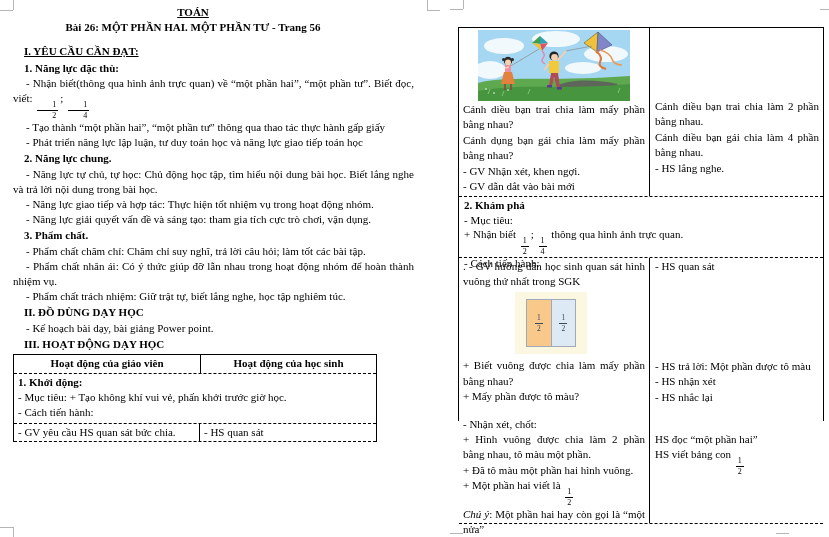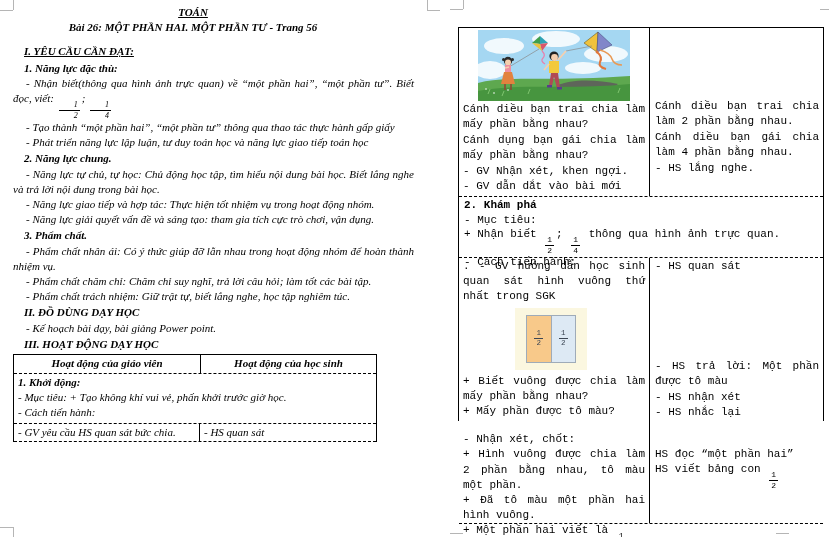--- a/index.html
+++ b/index.html
@@ -1,19 +1,19 @@
 <!DOCTYPE html>
 <html><head>
 <meta charset="utf-8">
 <style>
   html,body{margin:0;padding:0;background:#ffffff;}
   body{width:829px;height:537px;position:relative;overflow:hidden;
        font-family:"Liberation Serif","DejaVu Serif",serif;color:#000;}
   .page{position:absolute;top:0;height:537px;background:#fff;}
-  #page1{left:0;width:440px;font-style:italic;}
+  #page1{left:0;width:440px;}
   #page2{left:440px;width:389px;}
   
   .cm{position:absolute;background:#b5b5b5;}
   
   .lp{position:absolute;left:13px;top:5px;width:401px;font-size:11px;line-height:15.2px;}
   .ttl{width:360px;text-align:center;font-weight:bold;margin:0;}
   .ttl-u{text-decoration:underline;}
   .sp8{height:9px;}
   .hU{font-weight:bold;text-decoration:underline;text-indent:11px;margin:0;}
   .hB{font-weight:bold;text-indent:11px;margin:1px 0 0 0;}
@@ -30,21 +30,21 @@
   .lt-head .c1{width:186px;border-right:1.3px solid #000;}
   .lt-head .c2{flex:1;}
   .lt-merged{border-bottom:1px dashed #000;padding:1px 4px 2px;}
   .lt-merged div{line-height:15.2px;}
   .lt-row{display:flex;border-bottom:1px dashed #000;height:17px;line-height:16px;}
   .lt-row .c1{width:186px;border-right:1.3px solid #000;padding:0 4px;box-sizing:border-box;}
   .lt-row .c2{flex:1;padding:0 4px;}
   
   .rt{position:absolute;left:18px;top:27px;width:366px;height:394px;
       border:1.5px solid #000;border-bottom:none;box-sizing:border-box;
-      font-size:11px;line-height:15.4px;font-family:Liberation Mono, monospace;}
+      font-size:11px;line-height:15.4px;}
   .rt p{margin:0;text-align:justify;}
   .rt-row1{display:flex;height:169px;border-bottom:1px dashed #000;box-sizing:border-box;}
   .rt-row1 .cl{width:191px;border-right:1.3px solid #000;box-sizing:border-box;padding:0 4px 0 4px;}
   .rt-row1 .cr{flex:1;padding:71px 4px 0 5px;}
   .rt-sec{height:61px;border-bottom:1px dashed #000;box-sizing:border-box;padding:1px 5px 0;line-height:14.6px;}
   .rt-row3{display:flex;height:266px;border-bottom:1px dashed #000;box-sizing:border-box;}
   .rt-row3 .cl{width:191px;border-right:1.3px solid #000;box-sizing:border-box;padding:1px 4px 0 4px;line-height:15.2px;}
   .rt-row3 .cr{flex:1;padding:1px 4px 0 5px;line-height:15.2px;}
   .sp-blank{height:13px;}
   .spA{height:85px;}
@@ -86,22 +86,22 @@
           <span class="fn">1</span>
           <span class="fd">4</span>
         </span></p>
     <p class="bd">- Tạo thành “một phần hai”, “một phần tư” thông qua thao tác thực hành gấp giấy</p>
     <p class="bd">- Phát triển năng lực lập luận, tư duy toán học và năng lực giao tiếp toán học</p>
     <p class="hB">2. Năng lực chung.</p>
     <p class="bd">- Năng lực tự chủ, tự học: Chủ động học tập, tìm hiểu nội dung bài học. Biết lắng nghe và trả lời nội dung trong bài học.</p>
     <p class="bd">- Năng lực giao tiếp và hợp tác: Thực hiện tốt nhiệm vụ trong hoạt động nhóm.</p>
     <p class="bd">- Năng lực giải quyết vấn đề và sáng tạo: tham gia tích cực trò chơi, vận dụng.</p>
     <p class="hB">3. Phẩm chất.</p>
+    <p class="bd">- Phẩm chất chăm chỉ: Chăm chỉ suy nghĩ, trả lời câu hỏi; làm tốt các bài tập.</p>
     <p class="bd">- Phẩm chất nhân ái: Có ý thức giúp đỡ lẫn nhau trong hoạt động nhóm để hoàn thành nhiệm vụ.</p>
-    <p class="bd">- Phẩm chất chăm chỉ: Chăm chỉ suy nghĩ, trả lời câu hỏi; làm tốt các bài tập.</p>
     <p class="bd">- Phẩm chất trách nhiệm: Giữ trật tự, biết lắng nghe, học tập nghiêm túc.</p>
     <p class="hB">II. ĐỒ DÙNG DẠY HỌC</p>
     <p class="nj">- Kế hoạch bài dạy, bài giảng Power point.</p>
     <p class="hB">III. HOẠT ĐỘNG DẠY HỌC</p>
 
     <div class="lt">
       <div class="lt-head">
         <div class="c1">Hoạt động của giáo viên</div>
         <div class="c2">Hoạt động của học sinh</div>
       </div>

